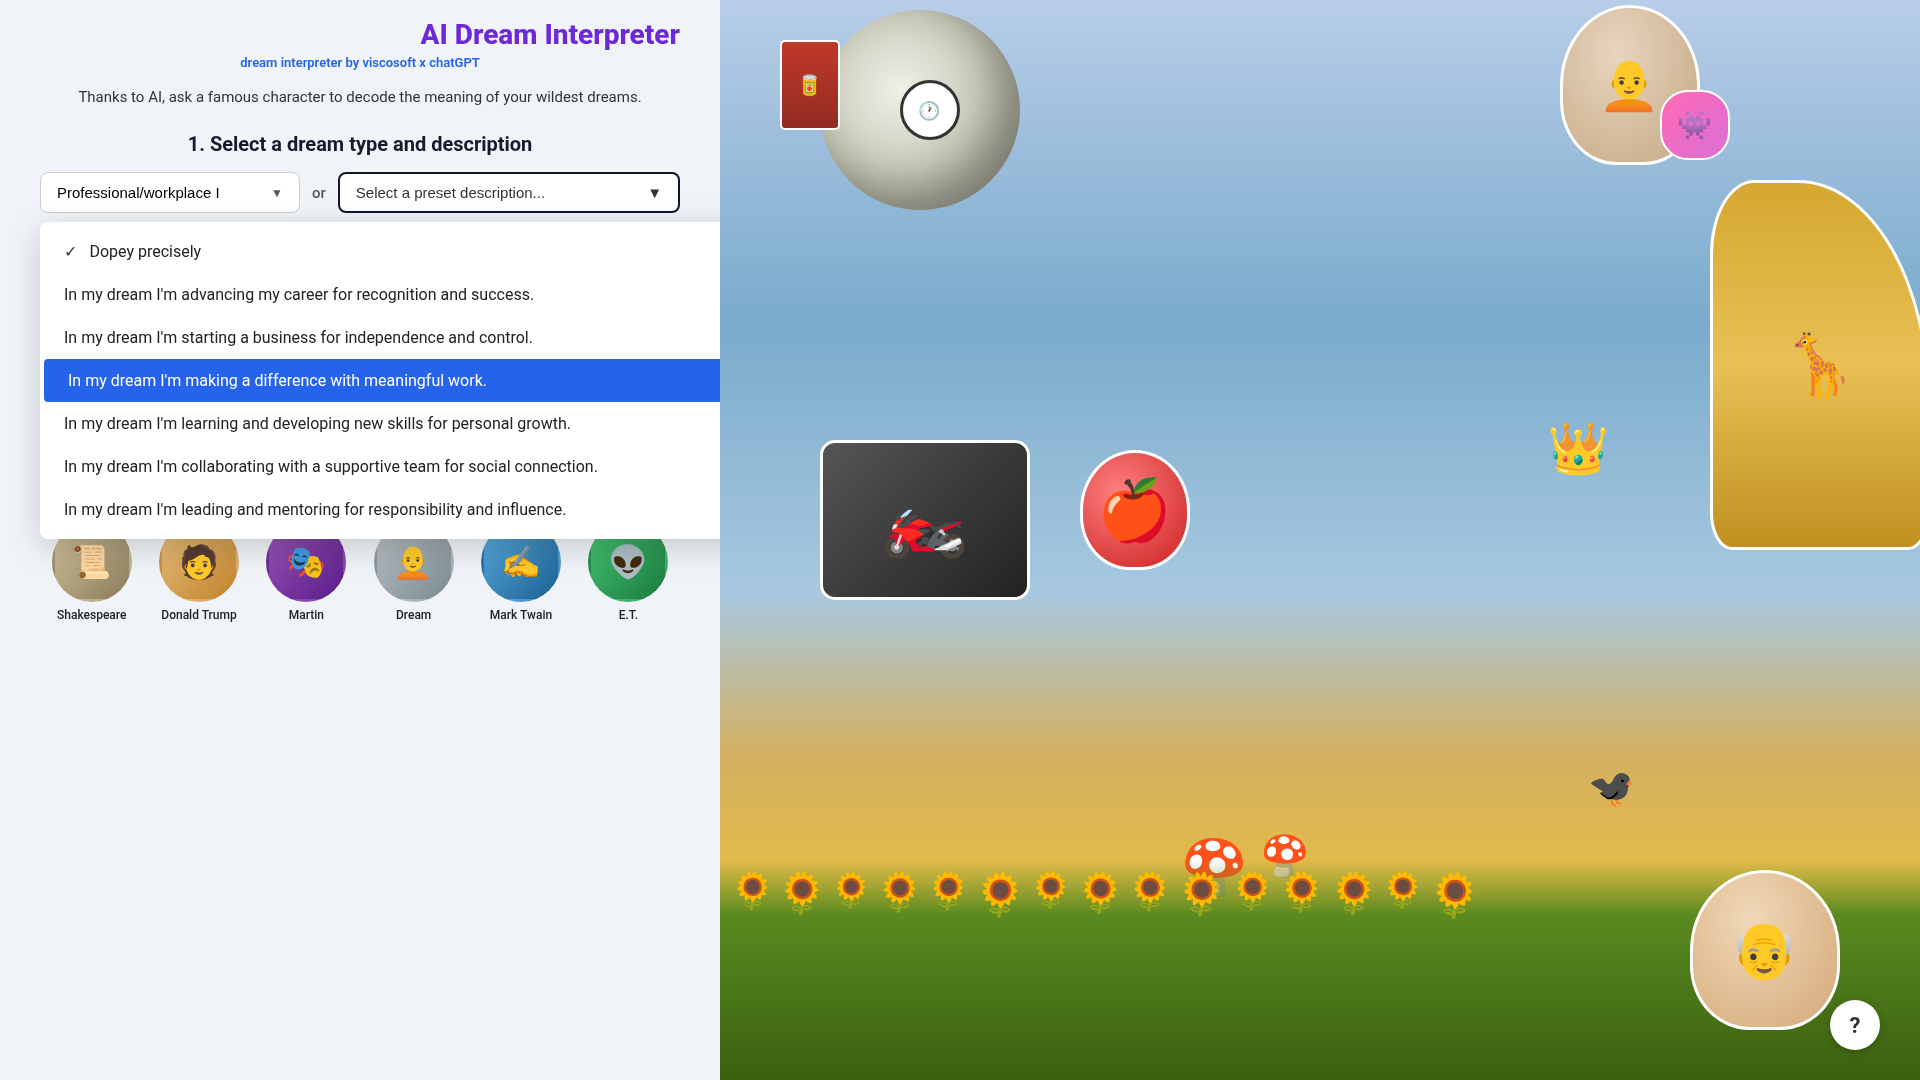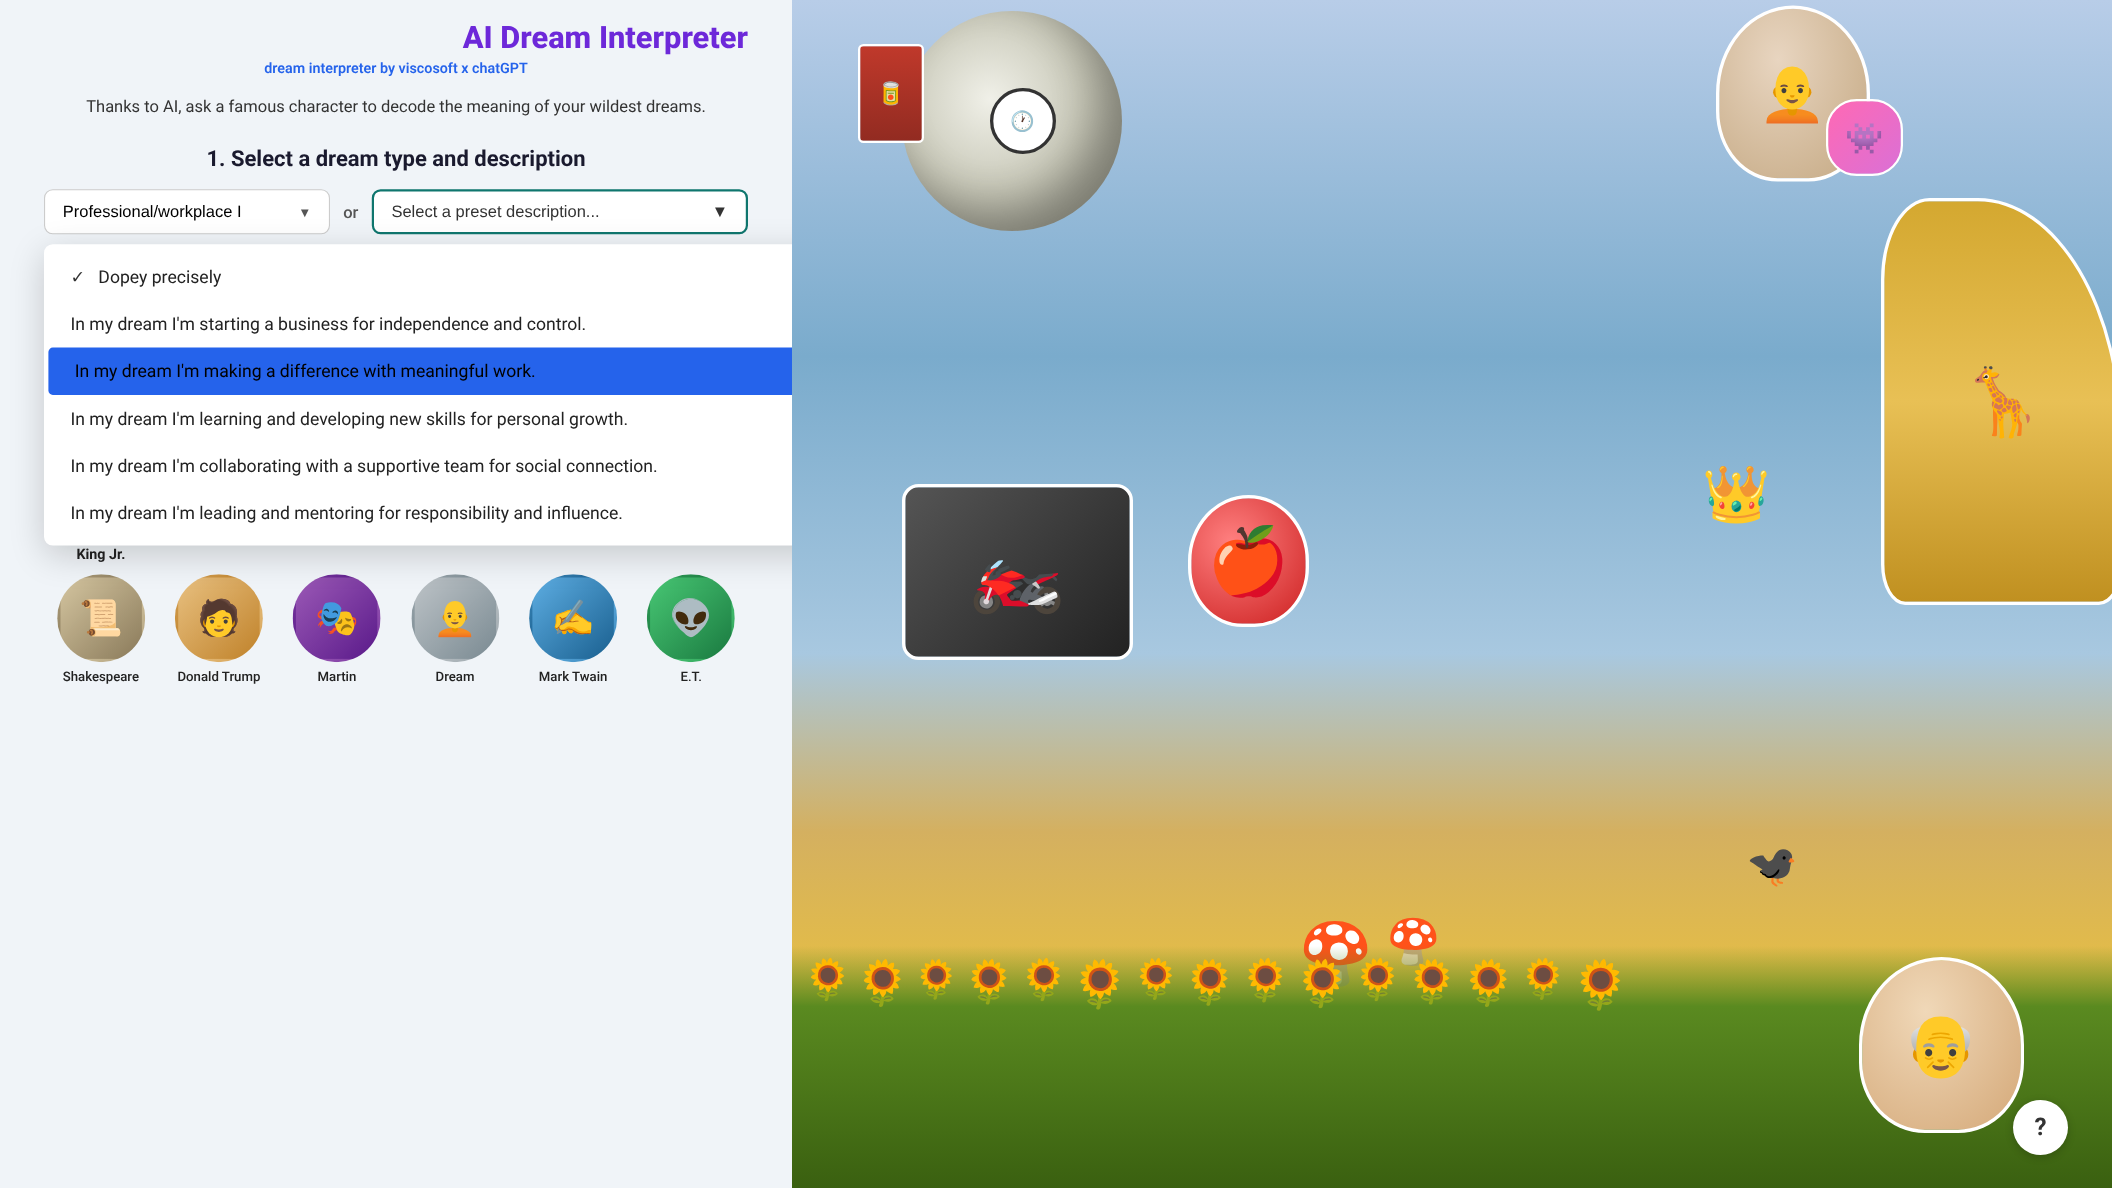--- a/index.html
+++ b/index.html
@@ -92,21 +92,21 @@
       font-size: 15px;
       color: #555;
       font-weight: 500;
     }
 
     .dropdown-select-btn {
       display: flex;
       align-items: center;
       justify-content: space-between;
       background: white;
-      border: 2px solid #0f766e;
+      border: 2px solid #0f172a;
       border-radius: 8px;
       padding: 10px 16px;
       font-size: 15px;
       cursor: pointer;
       flex: 1;
       color: #333;
     }
 
     
     .dropdown-menu {
@@ -132,21 +132,21 @@
     }
 
     .dropdown-menu-item.checked::before {
       content: '✓';
       color: #333;
       margin-right: 4px;
     }
 
     .dropdown-menu-item.selected {
       background: #2563eb;
-      color: #000000;
+      color: #ffffff;
       border-radius: 4px;
       margin: 0 4px;
     }
 
     .textarea-box {
       width: 100%;
       background: white;
       border: 1px solid #ccc;
       border-radius: 8px;
       padding: 14px 16px;
@@ -294,20 +294,21 @@
       <span class="chevron">▼</span>
     </button>
     <span class="or-label">or</span>
     <button class="dropdown-select-btn">
       <span>Select a preset description...</span>
       <span class="chevron">▼</span>
     </button>
 
     <div class="dropdown-menu" id="dream-menu">
     <div class="dropdown-menu-item checked">Dopey precisely</div>
+        <div class="dropdown-menu-item">In my dream I'm advancing my career for recognition and success.</div>
         <div class="dropdown-menu-item">In my dream I'm starting a business for independence and control.</div>
         <div class="dropdown-menu-item selected">In my dream I'm making a difference with meaningful work.</div>
         <div class="dropdown-menu-item">In my dream I'm learning and developing new skills for personal growth.</div>
         <div class="dropdown-menu-item">In my dream I'm collaborating with a supportive team for social connection.</div>
         <div class="dropdown-menu-item">In my dream I'm leading and mentoring for responsibility and influence.</div>
       </div>
   </div>
 
   
   <textarea class="textarea-box" placeholder="I'll describe my dream in detail..." style=""></textarea>

